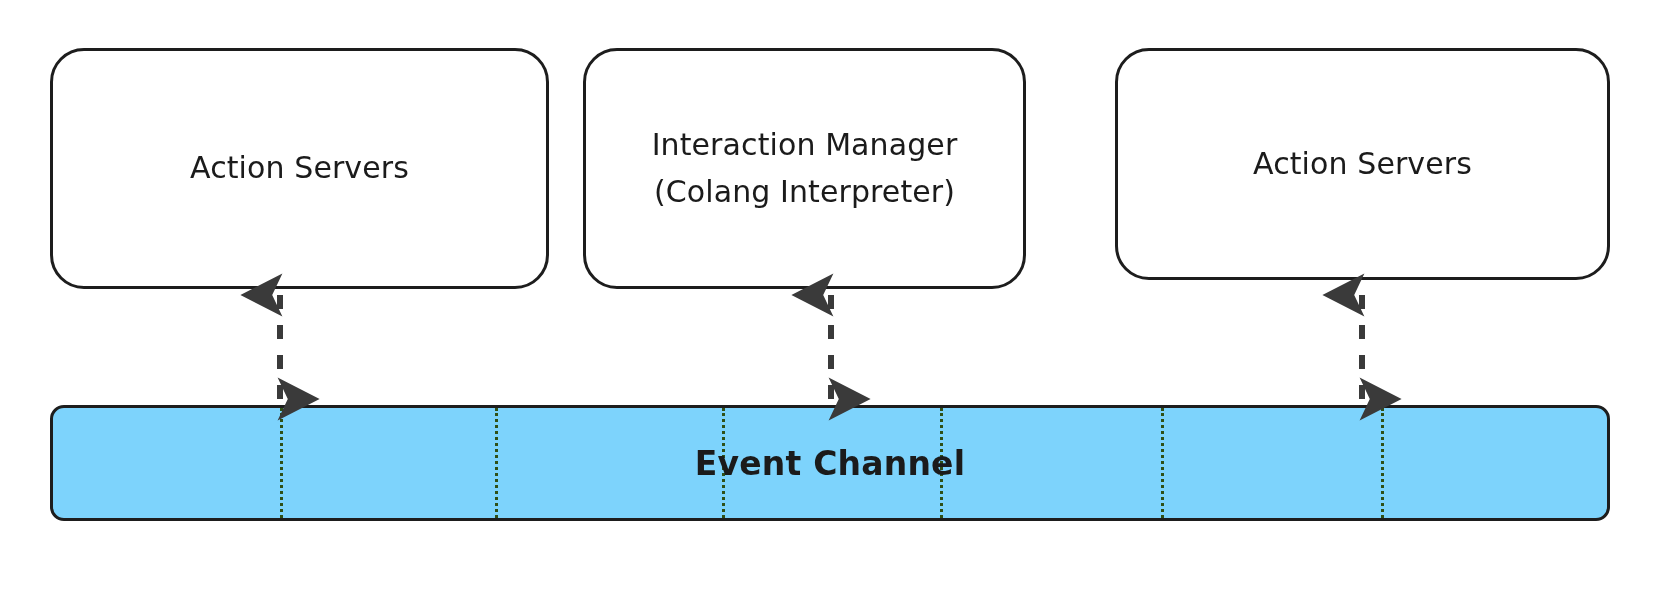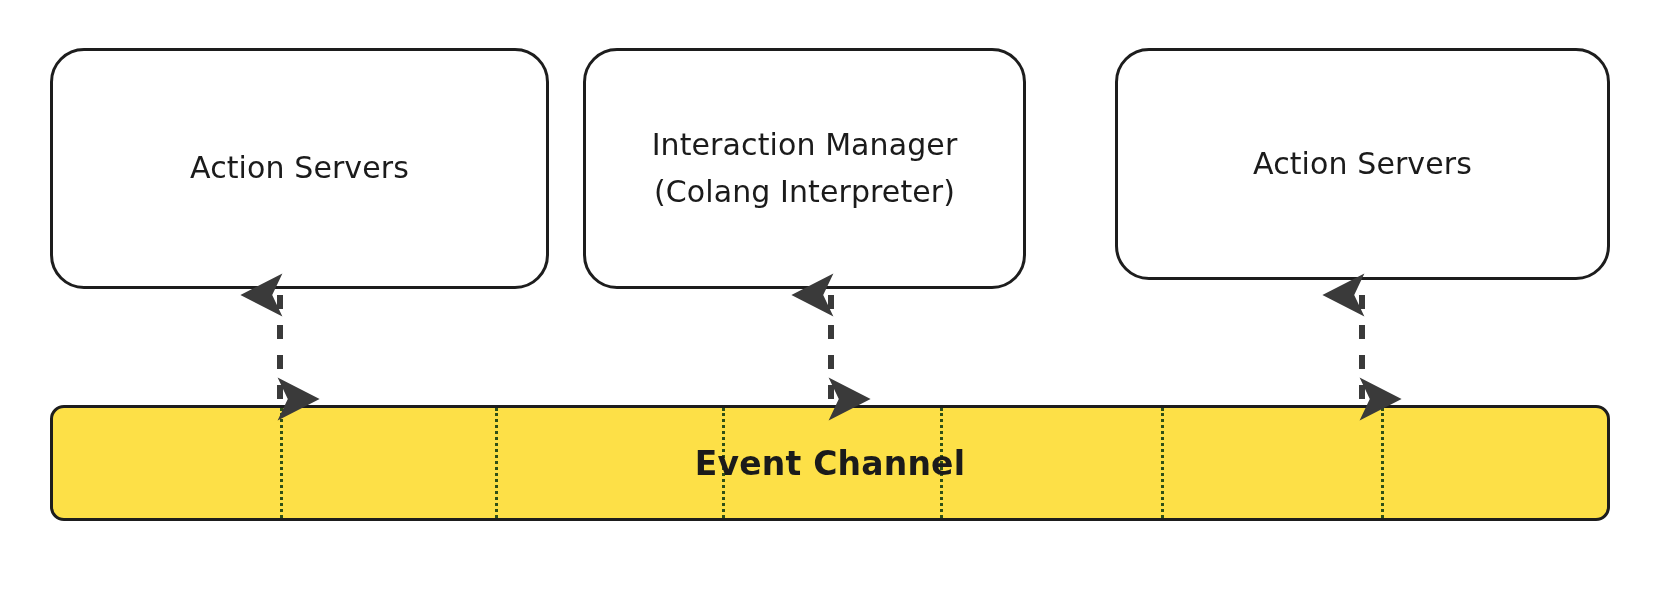--- a/index.html
+++ b/index.html
@@ -42,21 +42,21 @@
   #box-interaction-mgr { left: 583px;  top: 48px; width: 443px; height: 241px; }
   #box-action-servers  { left: 1115px; top: 48px; width: 495px; height: 232px; }
 
   .channel-bar {
     position: absolute;
     left: 50px;
     top: 405px;
     width: 1560px;
     height: 116px;
     box-sizing: border-box;
-    background: #fde047;
+    background: #7dd3fc;
     border: 3.5px solid #1d1d1d;
     border-radius: 14px;
     display: flex;
     align-items: center;
     justify-content: center;
   }
   .channel-label {
     font-size: 33px;
     font-weight: 700;
     color: #1b1b1b;

